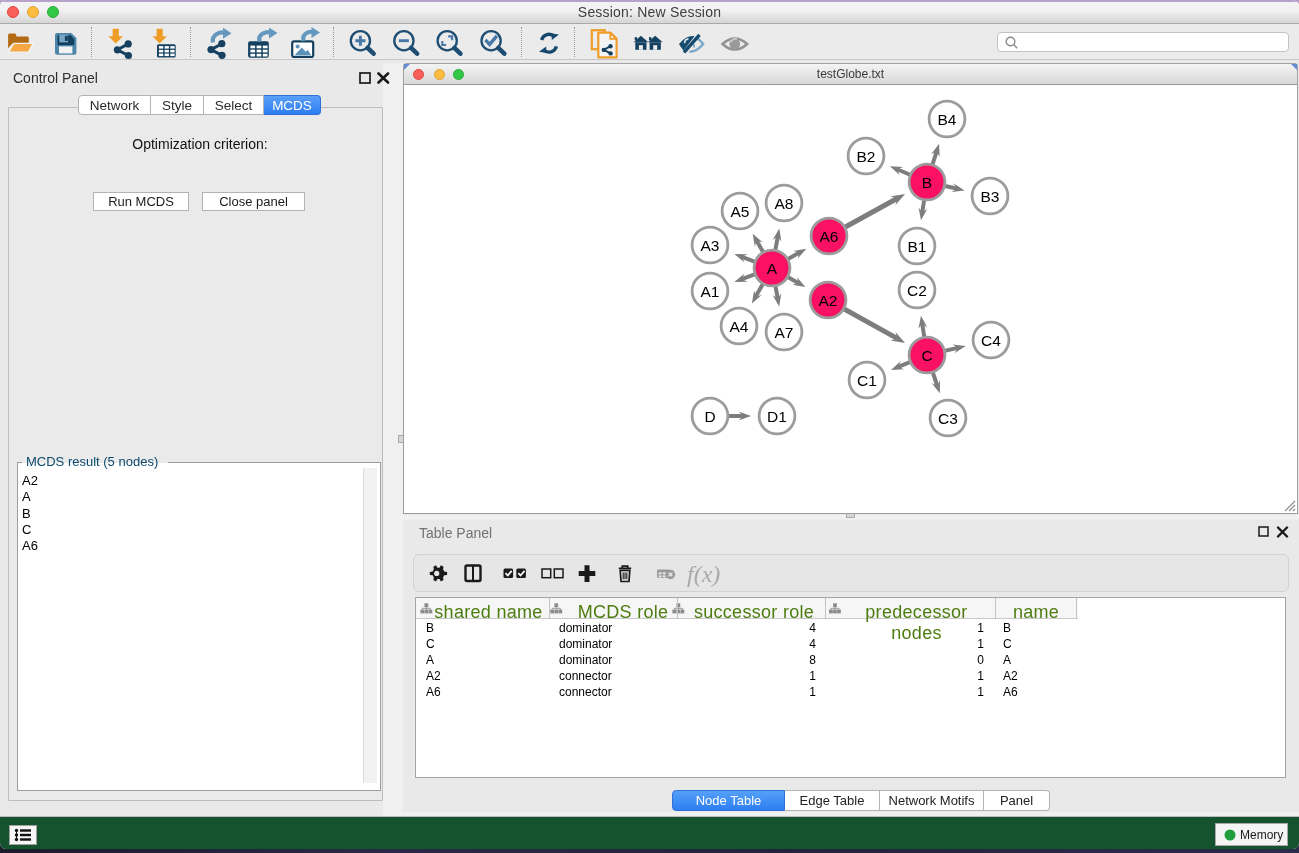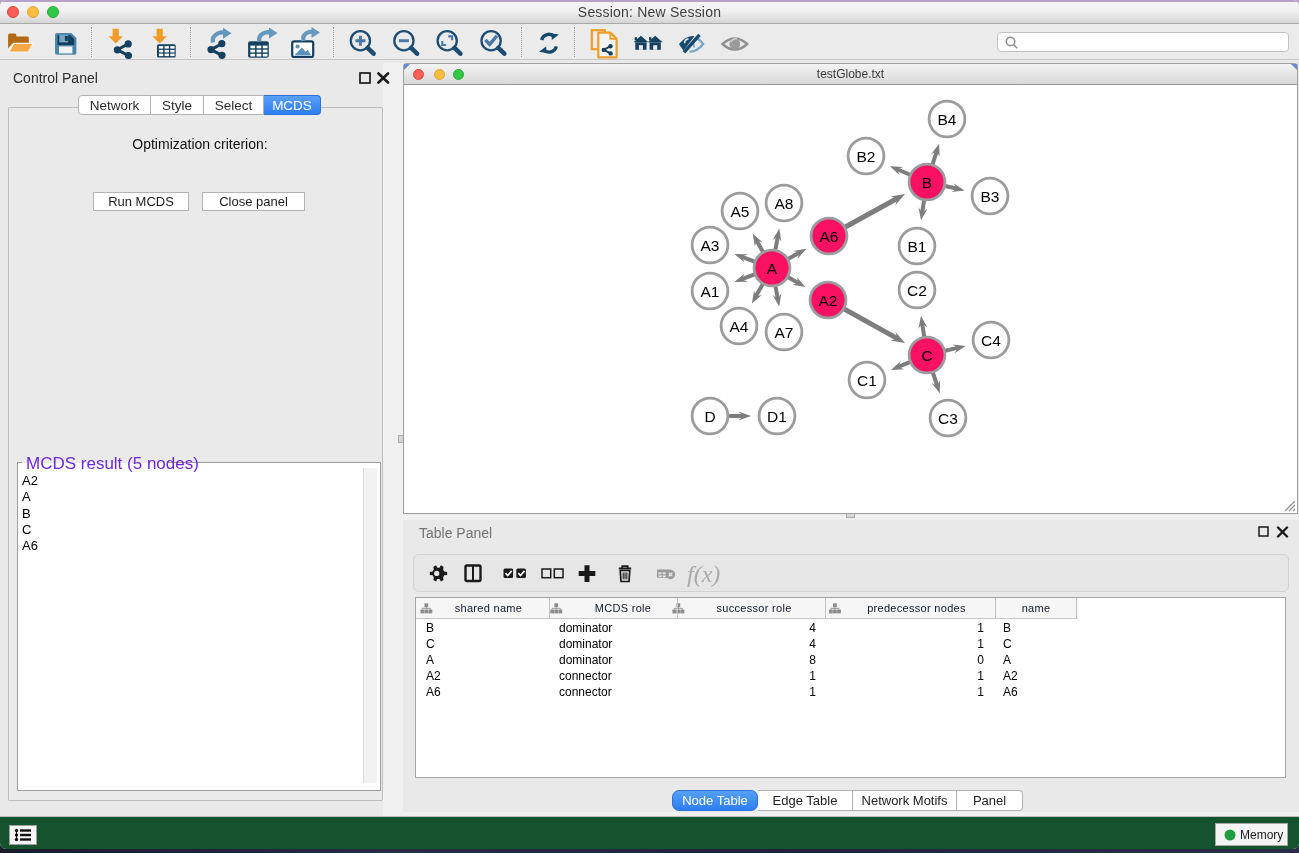--- a/index.html
+++ b/index.html
@@ -26,38 +26,38 @@
 .tab { font-size:13.5px; color:#2b2b2b; background:#fff; border:1px solid #b3b3b3; border-left:none; height:20px; line-height:19px; text-align:center; }
 .tab.first { border-left:1px solid #b3b3b3; border-radius:4px 0 0 4px; }
 .tab.last { border-radius:0 4px 4px 0; }
 .tab.sel { background:linear-gradient(#5ba0f8, #2e7ef2); color:#fff; border-color:#2e70d8; }
 
 #combo { position:absolute; left:42px; top:99px; width:311px; height:20px; background:#fff; border:1px solid #b1b1b1; border-radius:5px; font-size:14px; color:#111; line-height:18px; padding-left:12px; }
 #combo .step { position:absolute; right:-1px; top:-1px; width:17px; height:20px; border-radius:0 5px 5px 0; background:linear-gradient(#6aabfa,#2572ee); }
 .btn { position:absolute; height:19px; background:#fff; border:1px solid #b3b3b3; border-radius:0; font-size:13px; color:#1c1c1c; text-align:center; line-height:17px; }
 
 #fs { position:absolute; left:17px; top:402px; width:364px; height:329px; border:1px solid #9d9d9d; background:#fff; }
-#fs-legend { position:absolute; left:23px; top:394px; font-size:17px; color:#6d28d9; padding:0 3px; }
+#fs-legend { position:absolute; left:23px; top:394px; font-size:13px; color:#0c4a6e; padding:0 3px; }
 #fs-list { position:absolute; left:18px; top:403px; width:344px; height:324px; font-size:13px; color:#000; line-height:16.3px; padding:10px 0 0 4px; }
 #fs-scroll { position:absolute; left:363px; top:408px; width:14px; height:315px; background:#f2f2f2; border-left:1px solid #dcdcdc; }
 
 #statusbar { position:absolute; left:0; top:816px; width:1299px; height:33px; background:#14532d; border-top:1px solid #bdbdbd; border-radius:0 0 5px 5px; }
 #listbtn { position:absolute; left:9px; top:8px; width:28px; height:20px; background:#f6f6f6; border:1px solid #9f9f9f; }
 #membtn { position:absolute; left:1215px; top:6px; width:73px; height:23px; background:#f4f4f4; border:1px solid #a8a8a8; font-size:12px; color:#1a1a1a; }
 
 #netwin { position:absolute; left:403px; top:3px; width:895px; height:451px; }
 #net-titlebar { position:absolute; left:0; top:0; width:895px; height:22px;
   background:linear-gradient(#f4f4f4, #d8d8d8); border:1px solid #a2a2a2; border-bottom:1px solid #9a9a9a; border-radius:4px 4px 0 0; }
 #net-titlebar .title { position:absolute; left:0; right:0; top:3px; text-align:center; font-size:12px; color:#3a3a3a; }
 #net-canvas { position:absolute; left:0; top:22px; width:895px; height:429px; background:#fff; border:1px solid #9e9e9e; border-top:none; }
 
 #tp-title { position:absolute; left:419px; top:465px; font-size:14px; color:#737373; }
 #tp-toolbar { position:absolute; left:413px; top:494px; width:876px; height:38px; background:#e6e6e6; border:1px solid #d2d2d2; border-radius:6px; }
 #tp-table { position:absolute; left:415px; top:537px; width:871px; height:181px; background:#fff; border:1px solid #a5a5a5; }
-#tp-header { position:absolute; left:0; top:0; width:662px; height:21px; background:#f6f6f6; border-bottom:1px solid #c8c8c8; font-size:11px; letter-spacing:0.3px; color:#0f172a; }
+#tp-header { position:absolute; left:0; top:0; width:662px; height:21px; background:#f6f6f6; border-bottom:1px solid #c8c8c8; font-size:18px; letter-spacing:0.3px; color:#4d7c0f; }
 .hcol { position:absolute; top:0; height:21px; border-right:1px solid #c3c3c3; }
 .hcol span { position:absolute; left:12px; right:0; top:4px; text-align:center; }
 .trow { position:absolute; font-size:12px; color:#000; height:16px; }
 
 #bottom-tabs { position:absolute; left:672px; top:730px; display:flex; }
 .btab { font-size:13px; color:#222; background:#fff; border:1px solid #b3b3b3; border-left:none; height:21px; line-height:20px; text-align:center; }
 .btab.first { border-left:1px solid #b3b3b3; border-radius:4px 0 0 4px; }
 .btab.last { border-radius:0 4px 4px 0; }
 .btab.sel { background:linear-gradient(#55a0f8,#2e7ef2); color:#fff; border-color:#2e70d8; }
 </style>
@@ -416,21 +416,21 @@
 <div class="trow" style="left:884px; top:608.7px; width:100px; text-align:right;">1</div>
 <div class="trow" style="left:1003px; top:608.7px;">A2</div>
 <div class="trow" style="left:426px; top:624.6px;">A6</div>
 <div class="trow" style="left:559px; top:624.6px;">connector</div>
 <div class="trow" style="left:716px; top:624.6px; width:100px; text-align:right;">1</div>
 <div class="trow" style="left:884px; top:624.6px; width:100px; text-align:right;">1</div>
 <div class="trow" style="left:1003px; top:624.6px;">A6</div>
 </div>
 
     <div id="bottom-tabs">
-      <div class="btab first sel" style="width:86px;border-radius:7px;">Node Table</div>
+      <div class="btab first sel" style="width:113px;">Node Table</div>
       <div class="btab" style="width:95px;">Edge Table</div>
       <div class="btab" style="width:104px;">Network Motifs</div>
       <div class="btab last" style="width:66px;">Panel</div>
     </div>
   </div>
 
   <div id="statusbar">
     <div id="listbtn">
       <svg width="18" height="14" style="position:absolute;left:4px;top:2px;" viewBox="0 0 18 14">
         <circle cx="2.5" cy="2.5" r="1.7" fill="#111"></circle>

